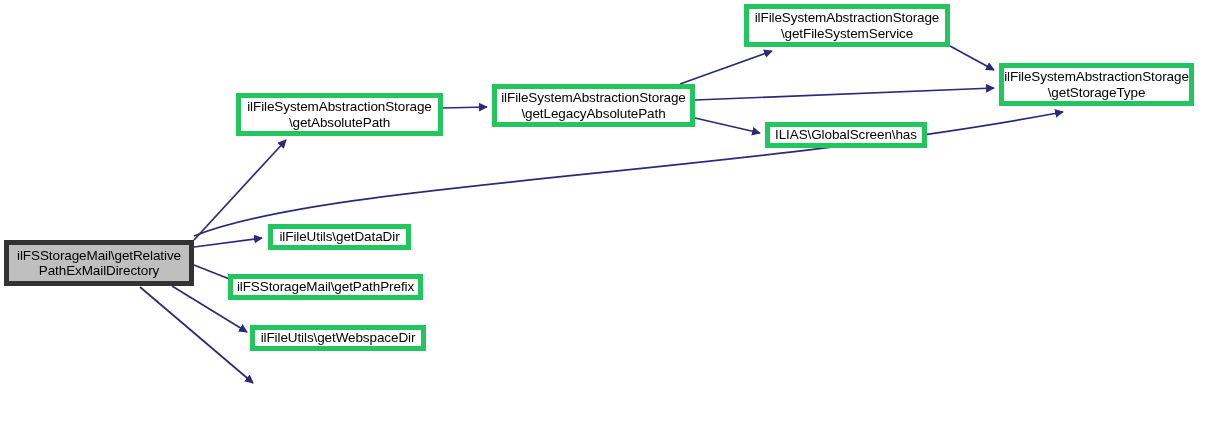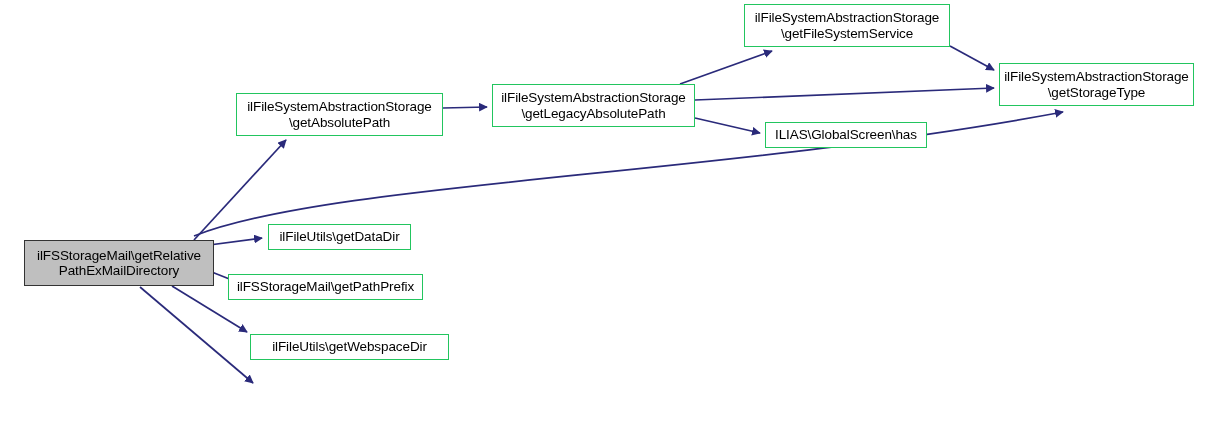--- a/index.html
+++ b/index.html
@@ -13,38 +13,37 @@
   }
   #edges{
     position:absolute;
     left:0; top:0;
     width:1208px; height:423px;
     pointer-events:none;
   }
   .node{
     position:absolute;
     box-sizing:border-box;
-    border:1px solid #22c55e;
+    border:5px solid #22c55e;
     background:#ffffff;
     color:#000000;
     font-size:13.5px;
     line-height:15.5px;
     text-align:center;
     display:flex;
     align-items:center;
     justify-content:center;
     white-space:pre-line;
     letter-spacing:-0.1px;
     z-index:2;
   }
   .node.root{
     background:#bfbfbf;
     border-color:#333333;
     font-weight:400;
-    margin-left:20px;
   }
   .node .label{
     display:block;
     width:100%;
     padding:0 3px;
   }
 </style>
 </head>
 <body>
 
@@ -104,17 +103,17 @@
   </div>
   <div class="node" style="left: 268px; top: 224px; width: 143px; height: 26px; background: rgb(255, 255, 255);">
     <span class="label">ilFileUtils\getDataDir</span>
   </div>
   <div class="node" style="left: 765px; top: 122px; width: 162px; height: 26px; background: rgb(255, 255, 255);">
     <span class="label">ILIAS\GlobalScreen\has</span>
   </div>
   <div class="node" style="left: 228px; top: 274px; width: 195px; height: 26px; background: rgb(255, 255, 255);">
     <span class="label">ilFSStorageMail\getPathPrefix</span>
   </div>
-  <div class="node" style="left: 250px; top: 325px; width: 199px; height: 26px; background: rgb(255, 255, 255); margin-top: 9px;">
+  <div class="node" style="left: 250px; top: 325px; width: 176px; height: 26px; background: rgb(255, 255, 255);">
     <span class="label">ilFileUtils\getWebspaceDir</span>
   </div>
 
 </div>
 
 </body></html>

